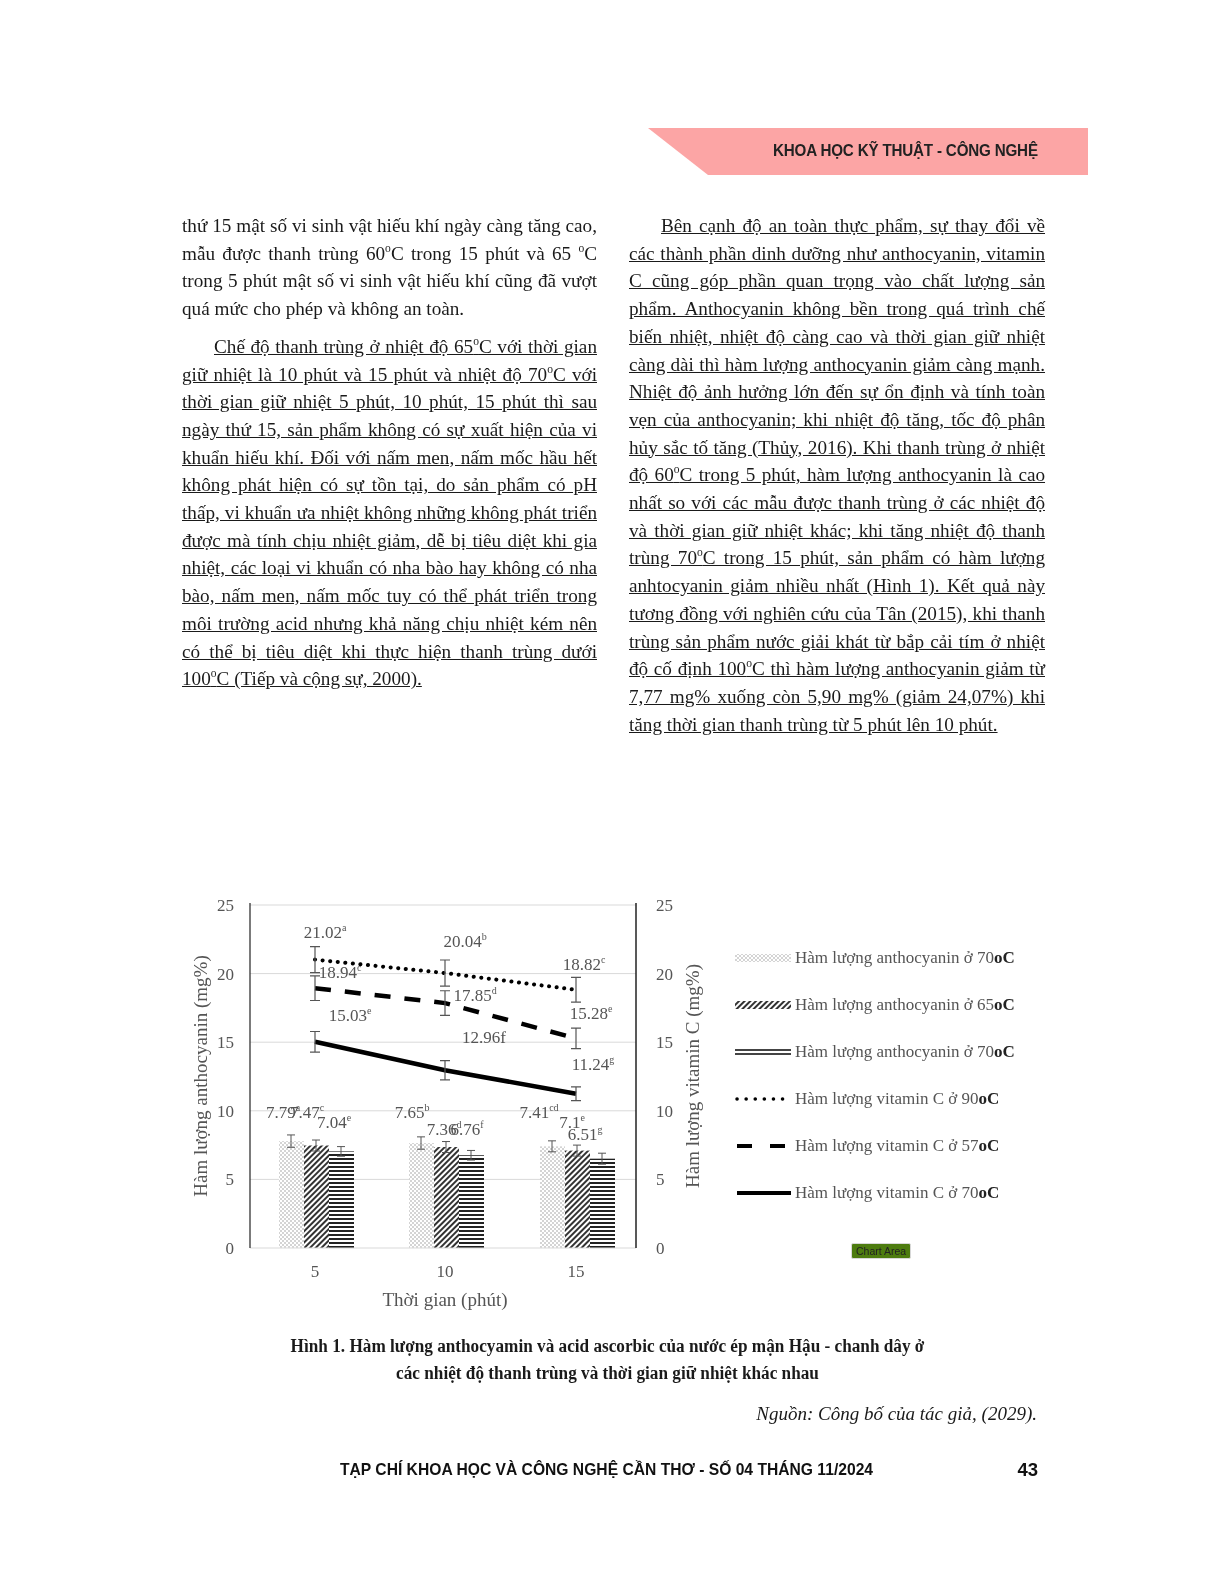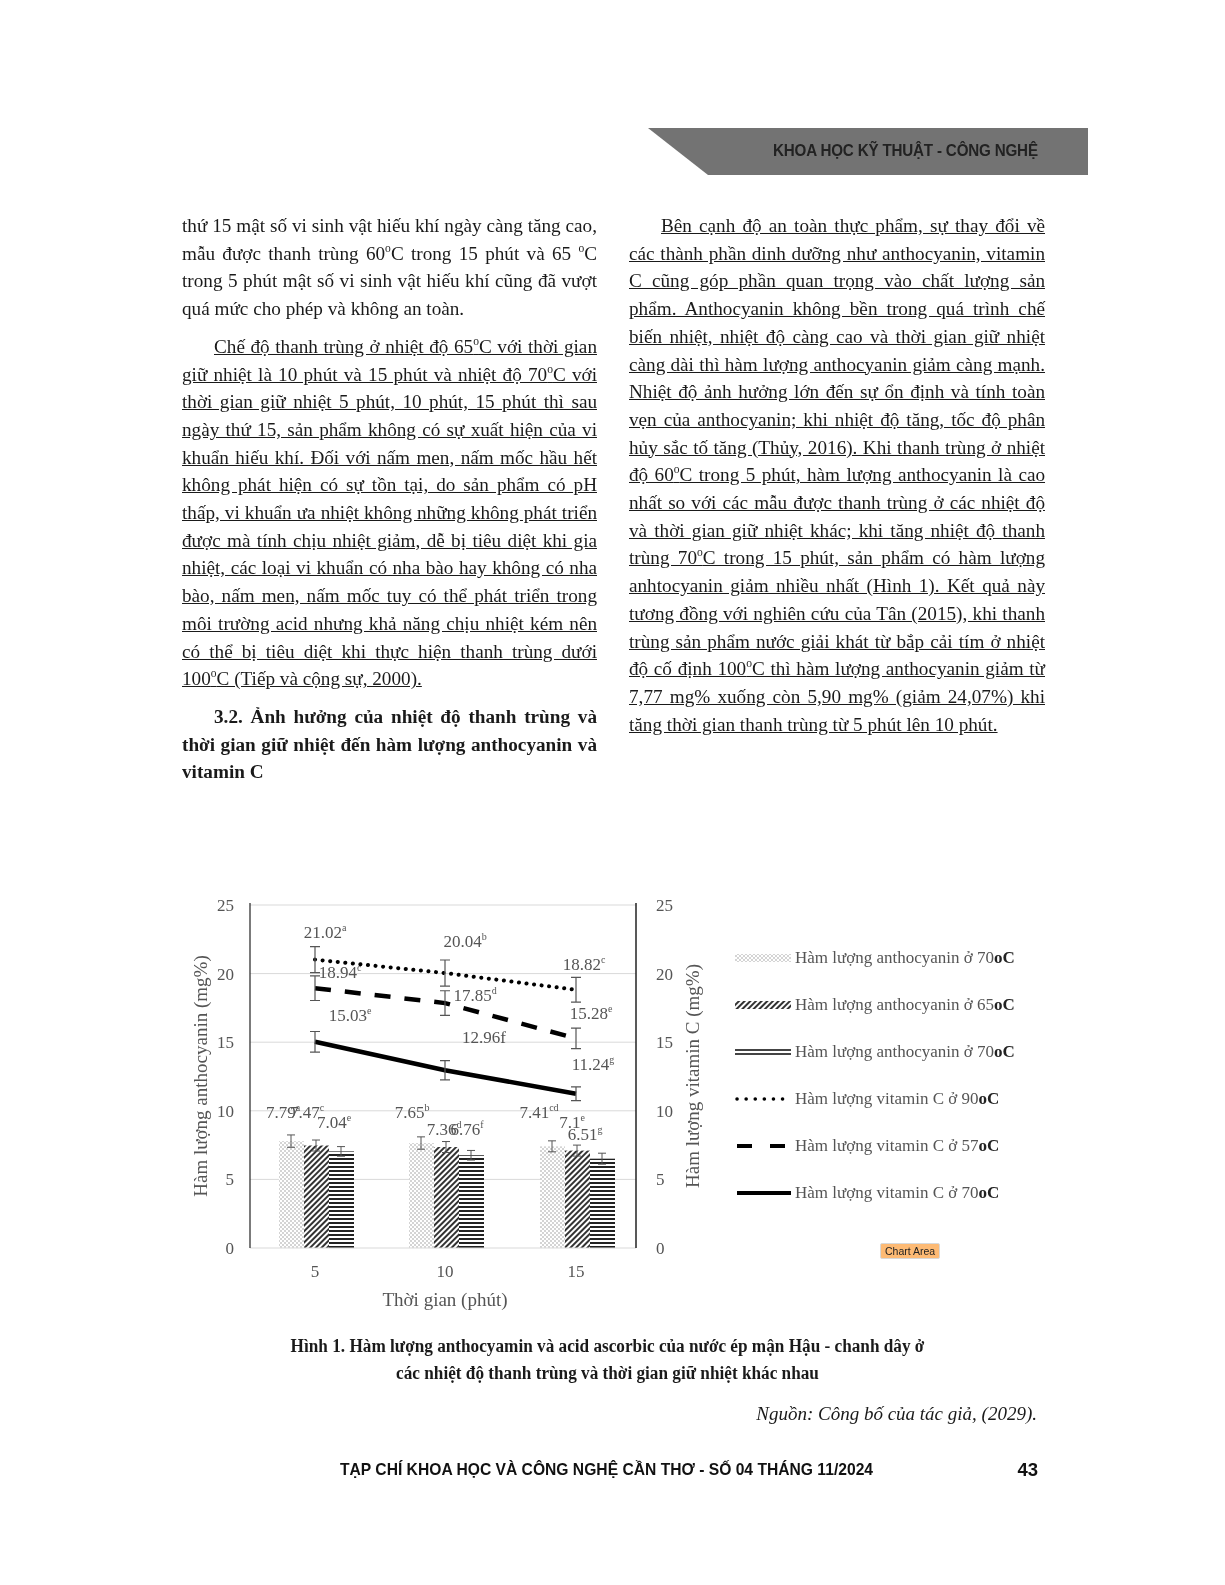--- a/index.html
+++ b/index.html
@@ -1,21 +1,21 @@
 <!DOCTYPE html>
 <html><head>
 <meta charset="utf-8">
 <style>
   * { box-sizing: border-box; margin: 0; padding: 0; }
   html, body { width: 1225px; height: 1585px; background: #ffffff; overflow: hidden; }
   body { position: relative; font-family: "Liberation Serif", "DejaVu Serif", serif; color: #1a1a1a; }
 
   .header-band {
     position: absolute; left: 648px; top: 128px; width: 440px; height: 47px;
-    background: #737373;
+    background: #fca5a5;
     clip-path: polygon(0 0, 100% 0, 100% 100%, 60px 100%);
   }
   .header-band .label {
     position: absolute; right: 50px; top: 13px;
     font-family: "Liberation Sans", "DejaVu Sans", sans-serif; font-weight: bold;
     font-size: 16.5px; color: #222; letter-spacing: -0.2px; transform: scaleX(0.92); transform-origin: right center;
   }
 
   .col { position: absolute; top: 212px; font-size: 19.2px; line-height: 27.7px; text-align: justify; margin-left: 7px; }
   .col-left { left: 175px; width: 415px; }
@@ -29,23 +29,23 @@
   .figure svg { position: absolute; left: 0; top: 0; }
   .chart-text { font-family: "Liberation Serif", serif; fill: #555; }
 
   .legend { position: absolute; left: 735px; top: 940px; width: 310px; }
   .legend-item { position: absolute; left: 0; height: 24px; display: flex; align-items: center; white-space: nowrap; }
   .legend-swatch { width: 56px; height: 14px; margin-right: 4px; flex: none; }
   .legend-label { font-size: 17px; color: #555; }
   .legend-label b { color: #222; font-weight: bold; font-family: Liberation Serif, serif; }
 
   .chart-area-tip {
-    position: absolute; left: 880px; top: 1243px; padding: 1px 4px;
+    position: absolute; left: 851px; top: 1243px; padding: 1px 4px;
     font-family: "Liberation Sans", sans-serif; font-size: 10.5px; color: #222;
-    background: #fdba74; border: 1px solid #d8d8d8; border-radius: 2px;
+    background: #4d7c0f; border: 1px solid #d8d8d8; border-radius: 2px;
   }
 
   .caption {
     position: absolute; left: 175px; top: 1333px; width: 865px; text-align: center;
     font-weight: bold; font-size: 18.5px; line-height: 27px;
     transform: scaleX(0.93); transform-origin: center;
   }
   .source {
     position: absolute; right: 188px; top: 1403px; font-style: italic; font-size: 19px;
   }
@@ -59,21 +59,20 @@
 </head>
 <body>
 
 <div class="header-band">
   <span class="label">KHOA HỌC KỸ THUẬT - CÔNG NGHỆ</span>
 </div>
 
 <div class="col col-left">
   <p>thứ 15 mật số vi sinh vật hiếu khí ngày càng tăng cao, mẫu được thanh trùng 60<sup>o</sup>C trong 15 phút và 65 <sup>o</sup>C trong 5 phút mật số vi sinh vật hiếu khí cũng đã vượt quá mức cho phép và không an toàn.</p>
   <p class="indent">Chế độ thanh trùng ở nhiệt độ 65<sup>o</sup>C với thời gian giữ nhiệt là 10 phút và 15 phút và nhiệt độ 70<sup>o</sup>C với thời gian giữ nhiệt 5 phút, 10 phút, 15 phút thì sau ngày thứ 15, sản phẩm không có sự xuất hiện của vi khuẩn hiếu khí. Đối với nấm men, nấm mốc hầu hết không phát hiện có sự tồn tại, do sản phẩm có pH thấp, vi khuẩn ưa nhiệt không những không phát triển được mà tính chịu nhiệt giảm, dễ bị tiêu diệt khi gia nhiệt, các loại vi khuẩn có nha bào hay không có nha bào, nấm men, nấm mốc tuy có thể phát triển trong môi trường acid nhưng khả năng chịu nhiệt kém nên có thể bị tiêu diệt khi thực hiện thanh trùng dưới 100<sup>o</sup>C (Tiếp và cộng sự, 2000).</p>
-  <p class="heading">3.2. Ảnh hưởng của nhiệt độ thanh trùng và thời gian giữ nhiệt đến hàm lượng anthocyanin và vitamin C</p>
 </div>
 
 <div class="col col-right">
   <p class="indent">Bên cạnh độ an toàn thực phẩm, sự thay đổi về các thành phần dinh dưỡng như anthocyanin, vitamin C cũng góp phần quan trọng vào chất lượng sản phẩm. Anthocyanin không bền trong quá trình chế biến nhiệt, nhiệt độ càng cao và thời gian giữ nhiệt càng dài thì hàm lượng anthocyanin giảm càng mạnh. Nhiệt độ ảnh hưởng lớn đến sự ổn định và tính toàn vẹn của anthocyanin; khi nhiệt độ tăng, tốc độ phân hủy sắc tố tăng (Thủy, 2016). Khi thanh trùng ở nhiệt độ 60<sup>o</sup>C trong 5 phút, hàm lượng anthocyanin là cao nhất so với các mẫu được thanh trùng ở các nhiệt độ và thời gian giữ nhiệt khác; khi tăng nhiệt độ thanh trùng 70<sup>o</sup>C trong 15 phút, sản phẩm có hàm lượng anhtocyanin giảm nhiều nhất (Hình 1). Kết quả này tương đồng với nghiên cứu của Tân (2015), khi thanh trùng sản phẩm nước giải khát từ bắp cải tím ở nhiệt độ cố định 100<sup>o</sup>C thì hàm lượng anthocyanin giảm từ 7,77 mg% xuống còn 5,90 mg% (giảm 24,07%) khi tăng thời gian thanh trùng từ 5 phút lên 10 phút.</p>
 </div>
 
 <div class="figure">
   <svg id="chart-svg" width="870" height="430">
     <defs>
       <pattern id="pat-dots" width="4" height="4" patternUnits="userSpaceOnUse">

